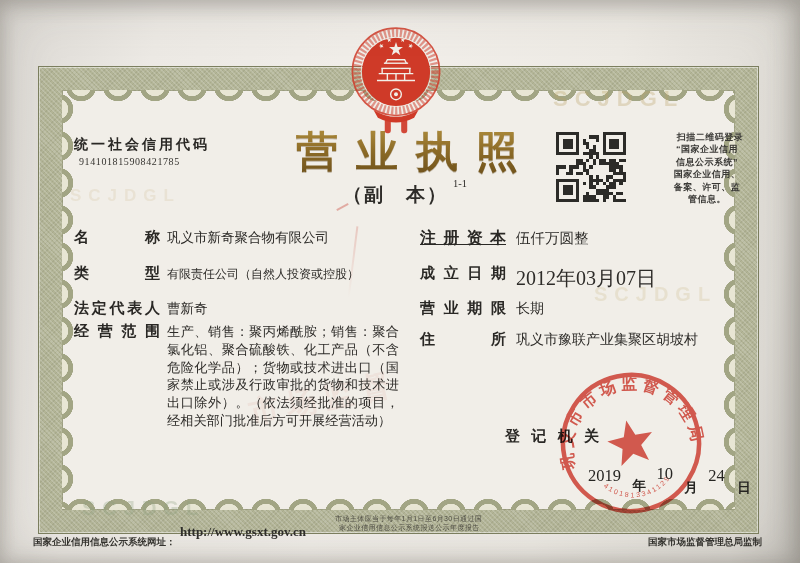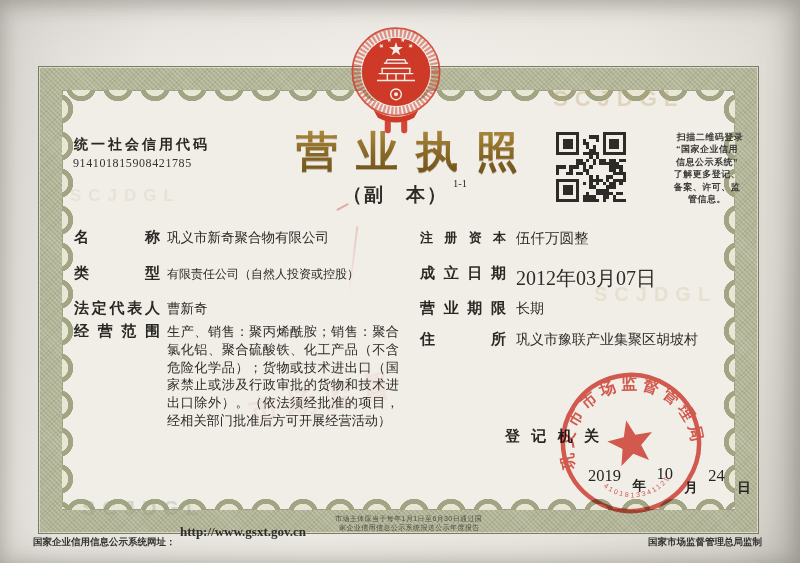--- a/index.html
+++ b/index.html
@@ -115,21 +115,21 @@
     <circle cx="60" cy="86" r="2.3" fill="#f2efe8"></circle>
     <circle cx="60" cy="60" r="40.5" fill="none" stroke="#f2efe8" stroke-width="1.2" opacity=".9"></circle>
     <circle cx="60" cy="60" r="45" fill="none" stroke="#cf3a28" stroke-width="9" opacity=".5" stroke-dasharray="2.6 2"></circle>
     <circle cx="60" cy="60" r="50.5" fill="none" stroke="#cf3a28" stroke-width="2" opacity=".85"></circle>
     <path d="M34,104 q26,16 52,0 l-5,9 q-21,11 -42,0 z" fill="#cf3a28"></path>
     <rect x="47" y="114" width="7" height="17" rx="2.5" fill="#cf3a28" opacity=".92"></rect>
     <rect x="66" y="114" width="7" height="17" rx="2.5" fill="#cf3a28" opacity=".92"></rect>
   </svg>
 
   <div class="abs lbl" style="left:74px;top:136px;font-size:14px;letter-spacing:3px;">统一社会信用代码</div>
-  <div class="abs val" style="left:73px;top:156px;font-size:12px;letter-spacing:.6px;color:#35332f;">914101815908421785</div>
+  <div class="abs val" style="left:79px;top:156px;font-size:10px;letter-spacing:.6px;color:#35332f;">914101815908421785</div>
 
   <div class="abs title" style="left:296px;top:124px;">营业执照</div>
   <div class="abs" style="left:255px;top:182px;width:300px;text-align:center;">
     <span class="subtitle">（副　本）</span><sup class="subtitle copy-sup">1-1</sup>
   </div>
 
   <svg id="qr" class="abs" viewBox="0 0 21 21" style="left:556px;top:132px;width:70px;height:70px;shape-rendering:crispEdges;">
     <g fill="#2c2b28">
       <path fill-rule="evenodd" d="M0,0h7v7h-7z M1,1v5h5v-5z"></path>
       <rect x="2" y="2" width="3" height="3"></rect>
@@ -138,21 +138,21 @@
       <path fill-rule="evenodd" d="M0,14h7v7h-7z M1,15v5h5v-5z"></path>
       <rect x="2" y="16" width="3" height="3"></rect>
       <path class="mods" d="M10,1h1v1h-1zM11,1h1v1h-1zM12,1h1v1h-1zM8,2h1v1h-1zM12,2h1v1h-1zM8,3h1v1h-1zM9,3h1v1h-1zM9,4h1v1h-1zM11,4h1v1h-1zM10,5h1v1h-1zM11,5h1v1h-1zM8,6h1v1h-1zM9,6h1v1h-1zM10,6h1v1h-1zM11,6h1v1h-1zM12,6h1v1h-1zM10,7h1v1h-1zM12,7h1v1h-1zM6,8h1v1h-1zM7,8h1v1h-1zM9,8h1v1h-1zM11,8h1v1h-1zM13,8h1v1h-1zM14,8h1v1h-1zM16,8h1v1h-1zM17,8h1v1h-1zM19,8h1v1h-1zM20,8h1v1h-1zM6,9h1v1h-1zM7,9h1v1h-1zM8,9h1v1h-1zM11,9h1v1h-1zM13,9h1v1h-1zM14,9h1v1h-1zM15,9h1v1h-1zM16,9h1v1h-1zM17,9h1v1h-1zM18,9h1v1h-1zM0,10h1v1h-1zM1,10h1v1h-1zM2,10h1v1h-1zM4,10h1v1h-1zM5,10h1v1h-1zM6,10h1v1h-1zM8,10h1v1h-1zM10,10h1v1h-1zM16,10h1v1h-1zM17,10h1v1h-1zM18,10h1v1h-1zM19,10h1v1h-1zM0,11h1v1h-1zM4,11h1v1h-1zM8,11h1v1h-1zM9,11h1v1h-1zM16,11h1v1h-1zM17,11h1v1h-1zM19,11h1v1h-1zM0,12h1v1h-1zM3,12h1v1h-1zM4,12h1v1h-1zM6,12h1v1h-1zM7,12h1v1h-1zM9,12h1v1h-1zM17,12h1v1h-1zM18,12h1v1h-1zM19,12h1v1h-1zM20,12h1v1h-1zM10,13h1v1h-1zM12,13h1v1h-1zM15,13h1v1h-1zM16,13h1v1h-1zM20,13h1v1h-1zM10,14h1v1h-1zM11,14h1v1h-1zM12,14h1v1h-1zM13,14h1v1h-1zM15,14h1v1h-1zM17,14h1v1h-1zM18,14h1v1h-1zM19,14h1v1h-1zM20,14h1v1h-1zM8,15h1v1h-1zM10,15h1v1h-1zM12,15h1v1h-1zM14,15h1v1h-1zM16,15h1v1h-1zM17,15h1v1h-1zM19,15h1v1h-1zM10,16h1v1h-1zM11,16h1v1h-1zM15,16h1v1h-1zM16,16h1v1h-1zM17,16h1v1h-1zM12,17h1v1h-1zM13,17h1v1h-1zM14,17h1v1h-1zM15,17h1v1h-1zM9,18h1v1h-1zM12,18h1v1h-1zM13,18h1v1h-1zM14,18h1v1h-1zM15,18h1v1h-1zM16,18h1v1h-1zM18,18h1v1h-1zM19,18h1v1h-1zM8,19h1v1h-1zM9,19h1v1h-1zM10,19h1v1h-1zM11,19h1v1h-1zM14,19h1v1h-1zM15,19h1v1h-1zM17,19h1v1h-1zM8,20h1v1h-1zM9,20h1v1h-1zM10,20h1v1h-1zM11,20h1v1h-1zM12,20h1v1h-1zM14,20h1v1h-1zM17,20h1v1h-1zM18,20h1v1h-1zM19,20h1v1h-1zM20,20h1v1h-1z"></path>
     </g>
   </svg>
 
   <div class="abs qr-caption" style="left:664px;top:131px;width:86px;">
     <span>  扫描二维码登录</span>
     <span>“国家企业信用</span>
     <span>信息公示系统”</span>
-    <span>了解更多登记、</span>
+    <span>国家企业信用、</span>
     <span>备案、许可、监</span>
     <span>管信息。</span>
   </div>
 
   <div class="abs" style="left:74px;top:228px;">
     <span class="lbl jlabel" style="width:86px;font-size:15px;">名称</span>
     <span class="val" style="position:absolute;left:93px;top:1px;font-size:13.5px;white-space:nowrap;">巩义市新奇聚合物有限公司</span>
   </div>
   <div class="abs" style="left:74px;top:264px;">
     <span class="lbl jlabel" style="width:86px;font-size:15px;">类型</span>
@@ -161,21 +161,21 @@
   <div class="abs" style="left:74px;top:299px;">
     <span class="lbl jlabel" style="width:86px;font-size:15px;">法定代表人</span>
     <span class="val" style="position:absolute;left:93px;top:1px;font-size:13.5px;white-space:nowrap;">曹新奇</span>
   </div>
   <div class="abs" style="left:74px;top:322px;">
     <span class="lbl jlabel" style="width:86px;font-size:15px;">经营范围</span>
     <span class="val" style="position:absolute;left:93px;top:1px;font-size:13.2px;width:232px;line-height:17.8px;text-align:justify;">生产、销售：聚丙烯酰胺；销售：聚合氯化铝、聚合硫酸铁、化工产品（不含危险化学品）；货物或技术进出口（国家禁止或涉及行政审批的货物和技术进出口除外）。（依法须经批准的项目，经相关部门批准后方可开展经营活动）</span>
   </div>
 
   <div class="abs" style="left:420px;top:228px;">
-    <span class="lbl jlabel" style="width:86px;font-size:13px;">注册资本</span>
+    <span class="lbl jlabel" style="width:86px;font-size:16px;text-decoration:underline;">注册资本</span>
     <span class="val" style="position:absolute;left:96px;top:1px;font-size:14.5px;white-space:nowrap;">伍仟万圆整</span>
   </div>
   <div class="abs" style="left:420px;top:264px;">
     <span class="lbl jlabel" style="width:86px;font-size:15px;">成立日期</span>
     <span class="val" style="position:absolute;left:96px;top:1px;font-size:20px;white-space:nowrap;">2012年03月07日</span>
   </div>
   <div class="abs" style="left:420px;top:299px;">
     <span class="lbl jlabel" style="width:86px;font-size:15px;">营业期限</span>
     <span class="val" style="position:absolute;left:96px;top:1px;font-size:14px;white-space:nowrap;">长期</span>
   </div>

